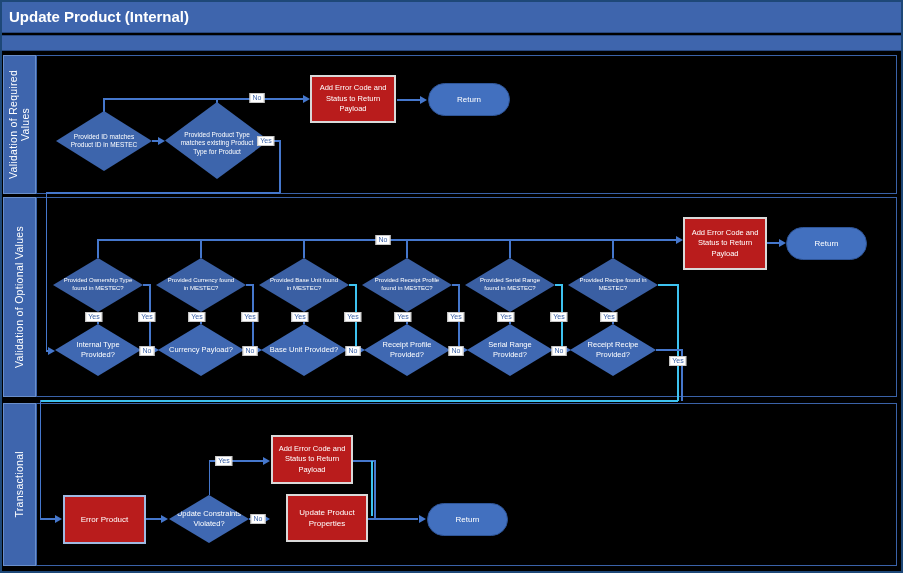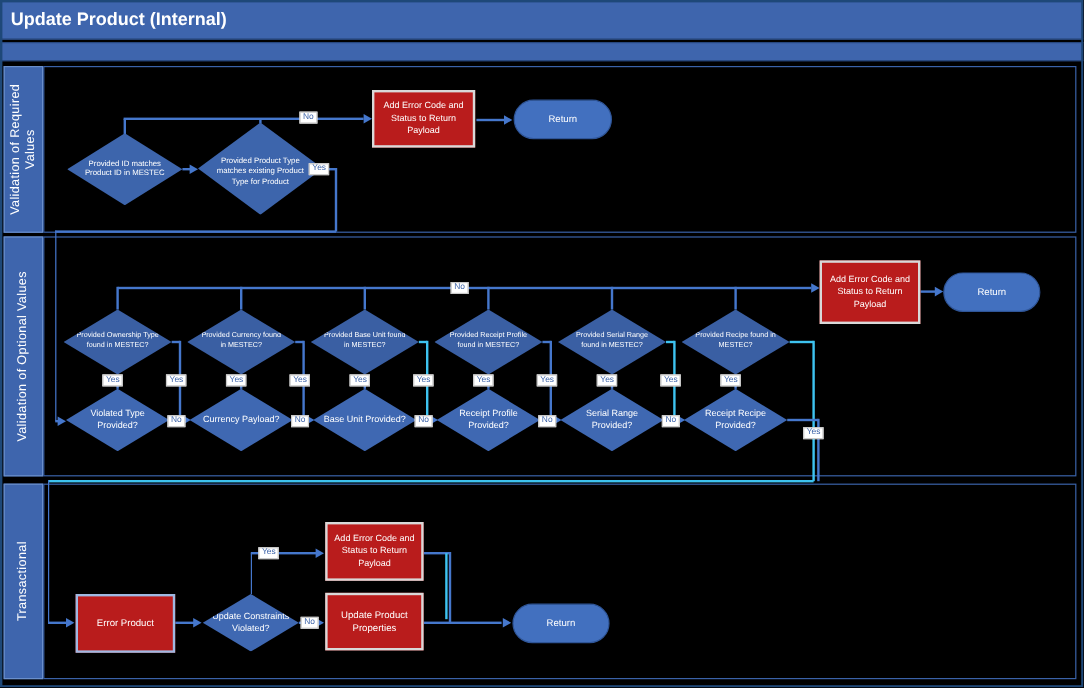--- a/index.html
+++ b/index.html
@@ -181,21 +181,21 @@
     <span style="width:78%;">Provided Receipt Profile found in MESTEC?</span>
     </div>
   <div class="diamond d-top" style="left:465px;top:258px;width:90px;height:54px;">
     <span style="width:78%;">Provided Serial Range found in MESTEC?</span>
     </div>
   <div class="diamond d-top" style="left:568px;top:258px;width:90px;height:54px;">
     <span style="width:78%;">Provided Recipe found in  MESTEC?</span>
     </div>
 
   <div class="diamond d-bot" style="left:55px;top:324px;width:86px;height:52px;">
-    <span style="width:85%;">Violated Type Provided?</span>
+    <span style="width:85%;">Internal Type Provided?</span>
     </div>
   <div class="diamond d-bot" style="left:158px;top:324px;width:86px;height:52px;">
     <span style="width:85%;">Currency Payload?</span>
     </div>
   <div class="diamond d-bot" style="left:261px;top:324px;width:86px;height:52px;">
     <span style="width:85%;">Base Unit Provided?</span>
     </div>
   <div class="diamond d-bot" style="left:364px;top:324px;width:86px;height:52px;">
     <span style="width:85%;text-align:center;">Receipt Profile Provided?</span>
     </div>
@@ -215,21 +215,21 @@
 
   <div class="box blueb" style="left:63px;top:495px;width:83px;height:49px;font-size:8px;">
     <span>Error Product</span>
   </div>
   <div class="diamond d-bot" style="left:169px;top:495px;width:80px;height:48px;">
     <span style="width:82%;">Update Constraints Violated?</span>
   </div>
   <div class="box gray" style="left:271px;top:435px;width:82px;height:49px;">
     <span style="width:92%;">Add Error Code and Status to Return Payload</span>
   </div>
-  <div class="box gray" style="left:271px;top:494px;width:82px;height:48px;font-size:8px;">
+  <div class="box gray" style="left:286px;top:494px;width:82px;height:48px;font-size:8px;">
     <span style="width:90%;">Update Product Properties</span>
   </div>
   <div class="stadium" style="left:427px;top:503px;width:81px;height:33px;">
     <span>Return</span>
   </div>
 
   <div class="chip" style="left:257px;top:98px;">No</div>
   <div class="chip" style="left:266px;top:141px;">Yes</div>
 
   <div class="chip" style="left:383px;top:240px;">No</div>

